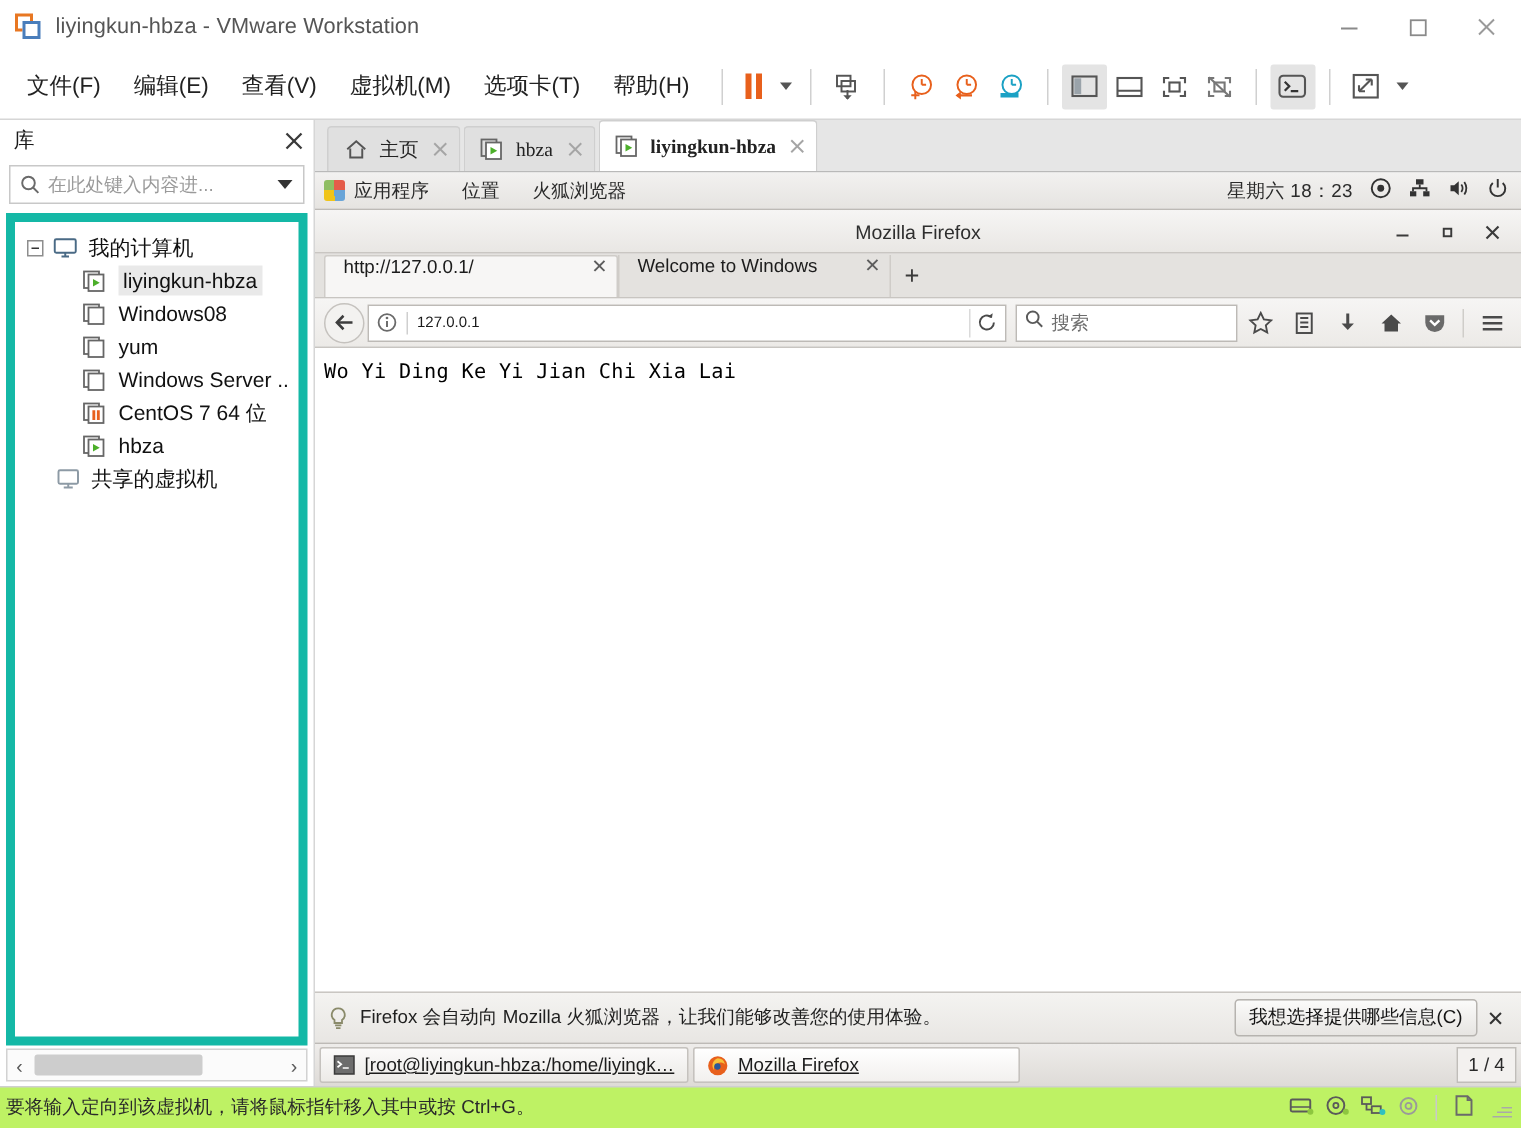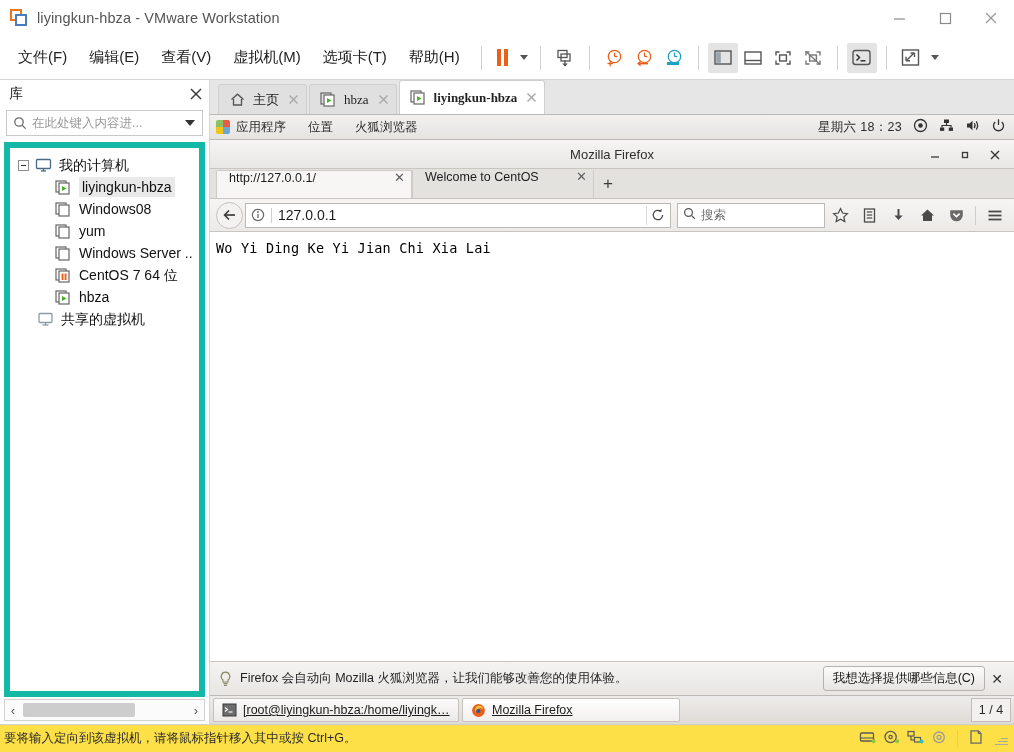--- a/index.html
+++ b/index.html
@@ -180,21 +180,21 @@
   .ff-back {
     width: 27px; height: 27px; border-radius: 50%; border: 1px solid #c5c2be;
     display: flex; align-items: center; justify-content: center; background: #f3f2f0; color: #3d3d3d;
   }
   .urlbar {
     flex: 1; height: 25px; background: #fff; border: 1px solid #bdbab6;
     display: flex; align-items: center; padding: 0 2px 0 5px; min-width: 0;
   }
   .urlbar .ident { color: #6a6a6a; display: flex; align-items: center; }
   .urlbar .vsep { width: 1px; height: 15px; background: #cfcfcf; margin: 0 6px; }
-  .urlbar .url { font-size: 14px; color: #1a1a1a; flex: 1; white-space: nowrap; overflow: hidden; }
+  .urlbar .url { font-size: 10px; color: #1a1a1a; flex: 1; white-space: nowrap; overflow: hidden; }
   .urlbar .reload { width: 22px; display: flex; align-items: center; justify-content: center; color: #4a4a4a; border-left: 1px solid #dadada; height: 19px; }
   .searchbar {
     width: 148px; height: 25px; background: #fff; border: 1px solid #bdbab6;
     display: flex; align-items: center; padding: 0 5px; margin-left: 4px;
   }
   .searchbar .ph { font-size: 12.5px; color: #6d6d6d; margin-left: 5px; }
   .ff-tb-icon { width: 27px; height: 27px; display: flex; align-items: center; justify-content: center; color: #4a4a4a; }
   .ff-menu-sep { width: 1px; height: 19px; background: #cfcdc9; margin: 0 3px; }
 
   .ff-content { flex: 1; min-height: 0; background: #ffffff; padding: 8px 0 0 6px; overflow: hidden; }
@@ -231,21 +231,21 @@
   .task-filler { flex: 1; }
   .workspace {
     height: 24px; min-width: 40px; border: 1px solid #c0bdb9; background: #f3f1ef;
     display: flex; align-items: center; justify-content: center;
     font-size: 12.5px; color: #2a2a2a; padding: 0 6px;
   }
 
   
   .vm-statusbar {
     height: 28px; min-height: 28px; display: flex; align-items: center;
-    background: #fde047; border-top: 1px solid #cfcfcf; padding: 0 4px 0 4px;
+    background: #bef264; border-top: 1px solid #cfcfcf; padding: 0 4px 0 4px;
     font-size: 12.5px; color: #2a2a2a;
   }
   .vm-statusbar .stext { white-space: nowrap; }
   .st-icons { margin-left: auto; display: flex; align-items: center; gap: 7px; padding-right: 2px; }
   .st-sep { width: 1px; height: 17px; background: #c9c9c9; margin: 0 3px; }
   .grip { width: 14px; height: 14px; position: relative; margin-left: 3px; }
   .grip i { position: absolute; right: 0; height: 1px; background: #a9a9a9; }
   .grip i:nth-child(1) { bottom: 1px; width: 13px; }
   .grip i:nth-child(2) { bottom: 4px; width: 10px; }
   .grip i:nth-child(3) { bottom: 7px; width: 7px; }
@@ -630,21 +630,21 @@
               </span>
             </span>
           </div>
 
           <div class="ff-tabstrip">
             <div class="ff-tab active" style="min-width:196px;">
               <span class="lbl">http://127.0.0.1/</span>
               <span class="x">✕</span>
             </div>
             <div class="ff-tab" style="min-width:182px;">
-              <span class="lbl">Welcome to CentOS</span>
+              <span class="lbl">Welcome to Windows</span>
               <span class="x">✕</span>
             </div>
             <div class="ff-newtab">+</div>
           </div>
 
           <div class="ff-navbar">
             <div class="ff-back">
               <svg width="16" height="16" viewBox="0 0 16 16">
                 <line x1="3" y1="8" x2="13" y2="8" stroke="#3d3d3d" stroke-width="1.7"></line>
                 <path d="M7 3.5 L2.6 8 L7 12.5" fill="none" stroke="#3d3d3d" stroke-width="1.7"></path>

